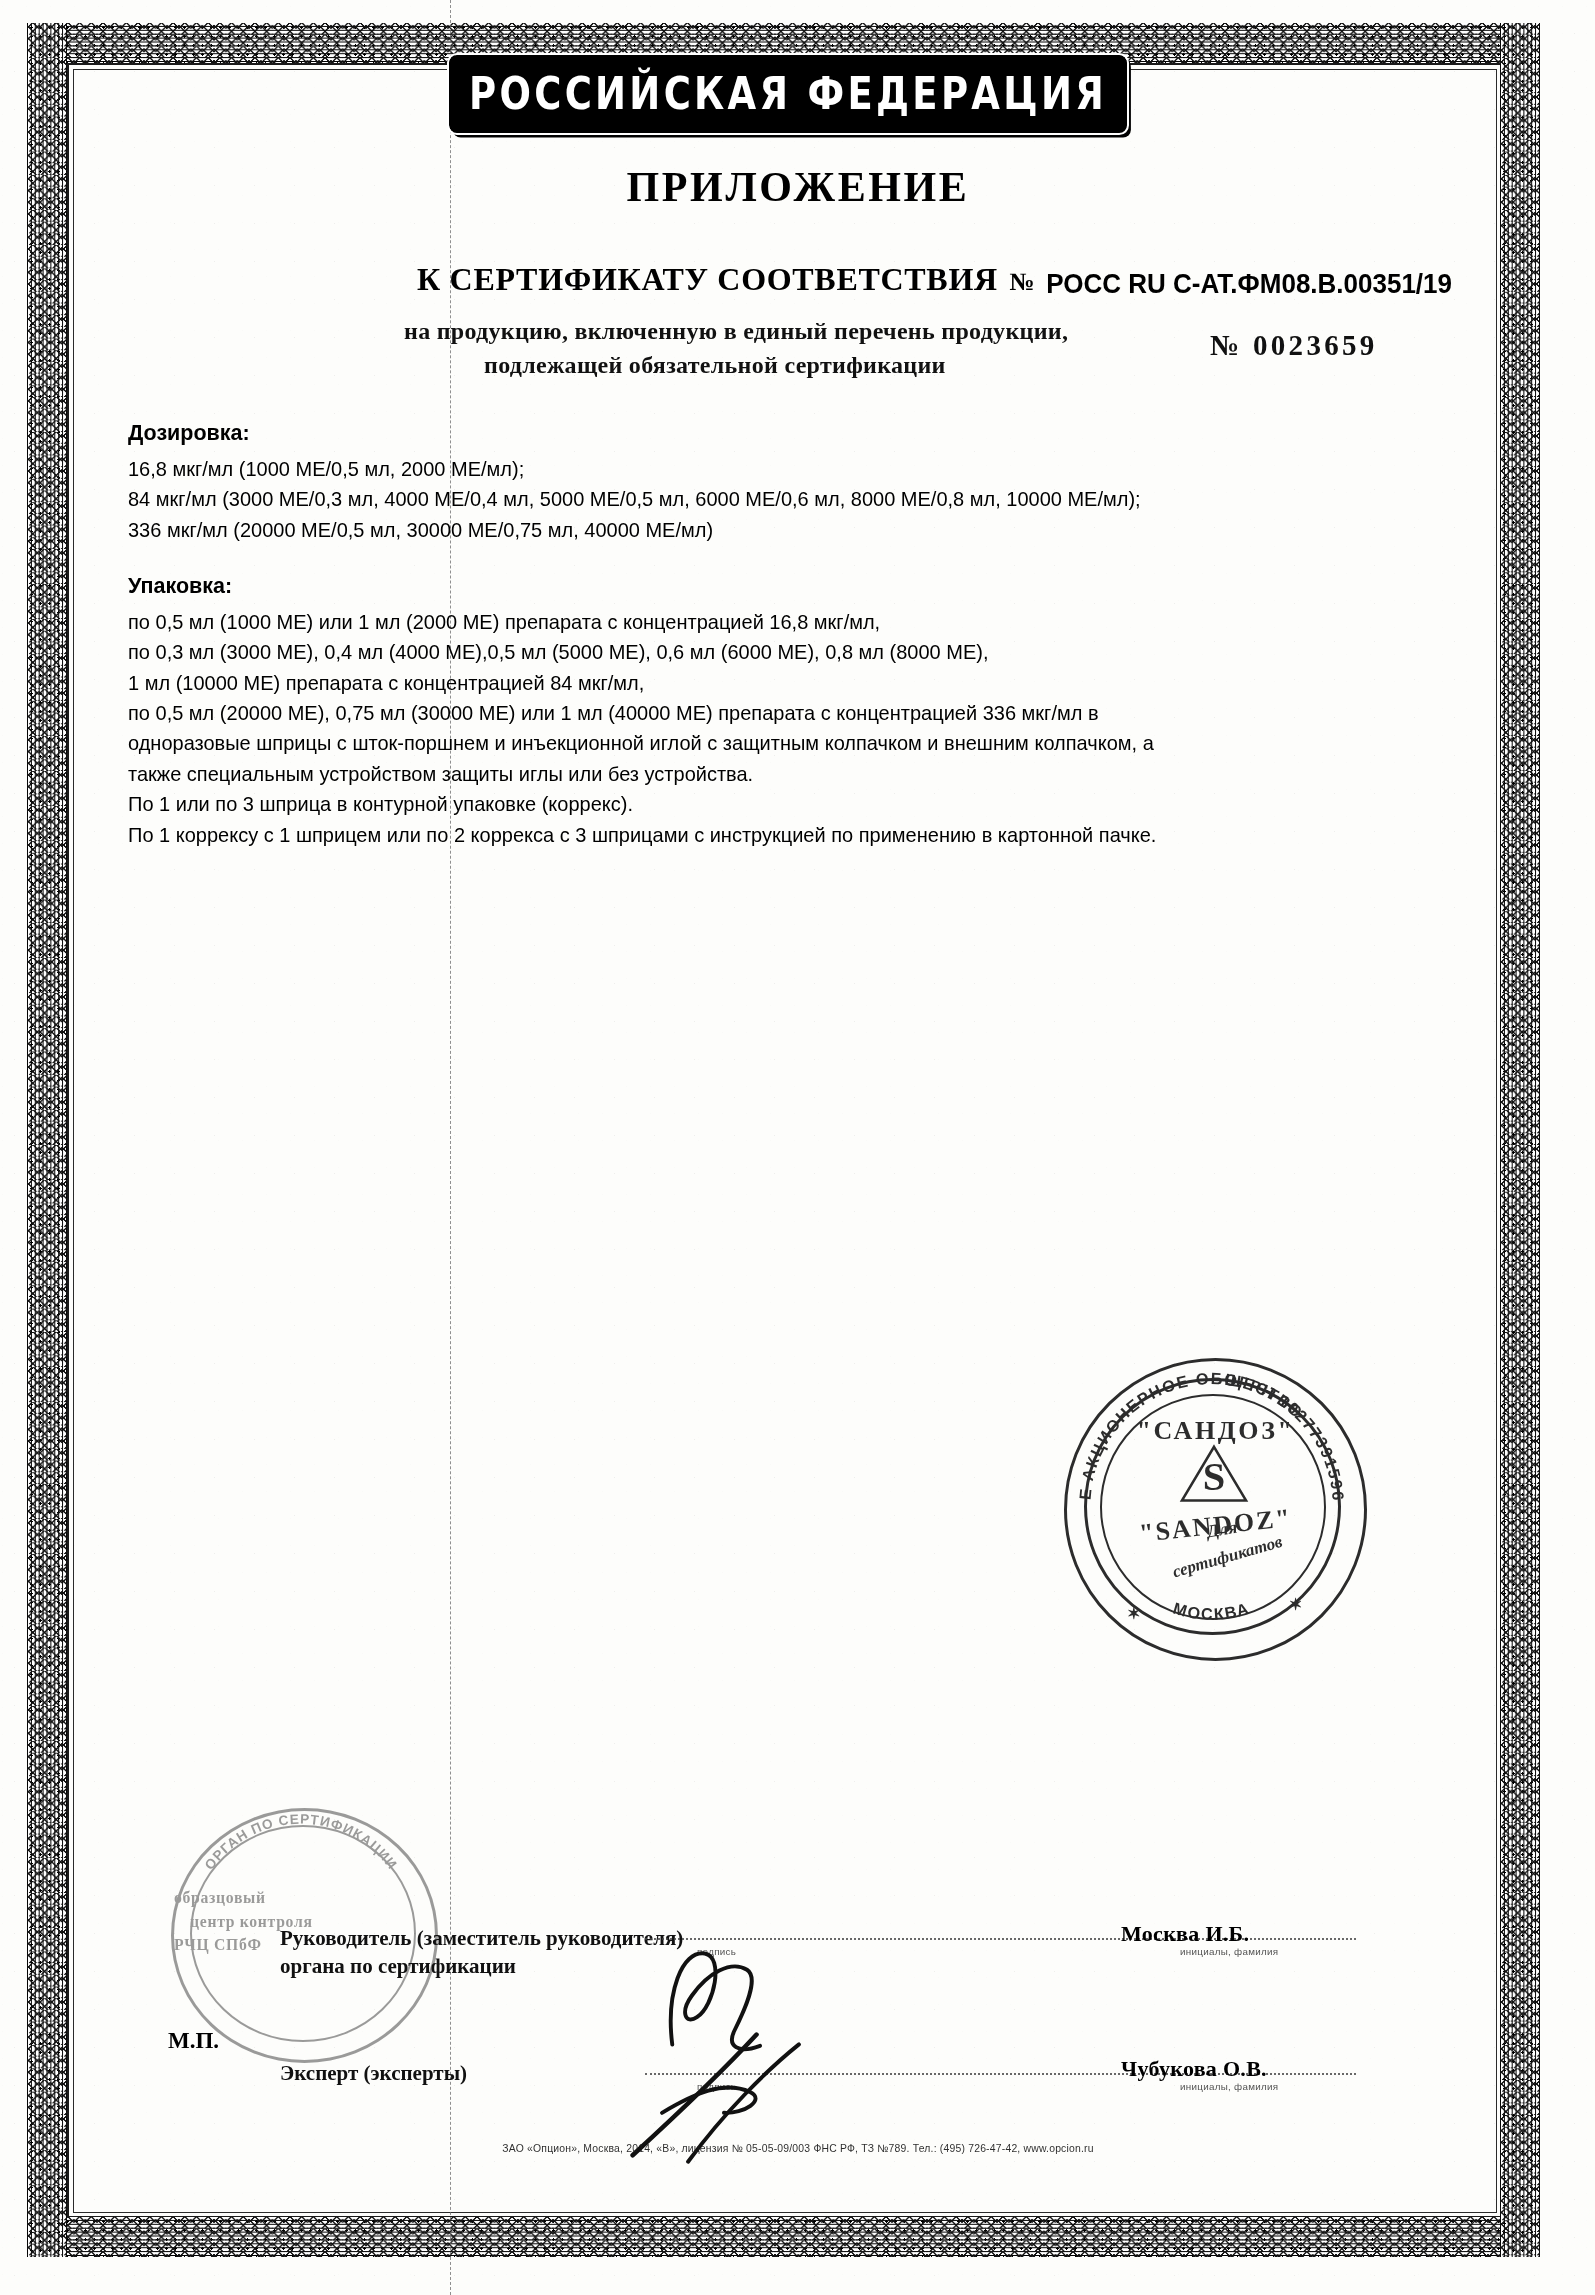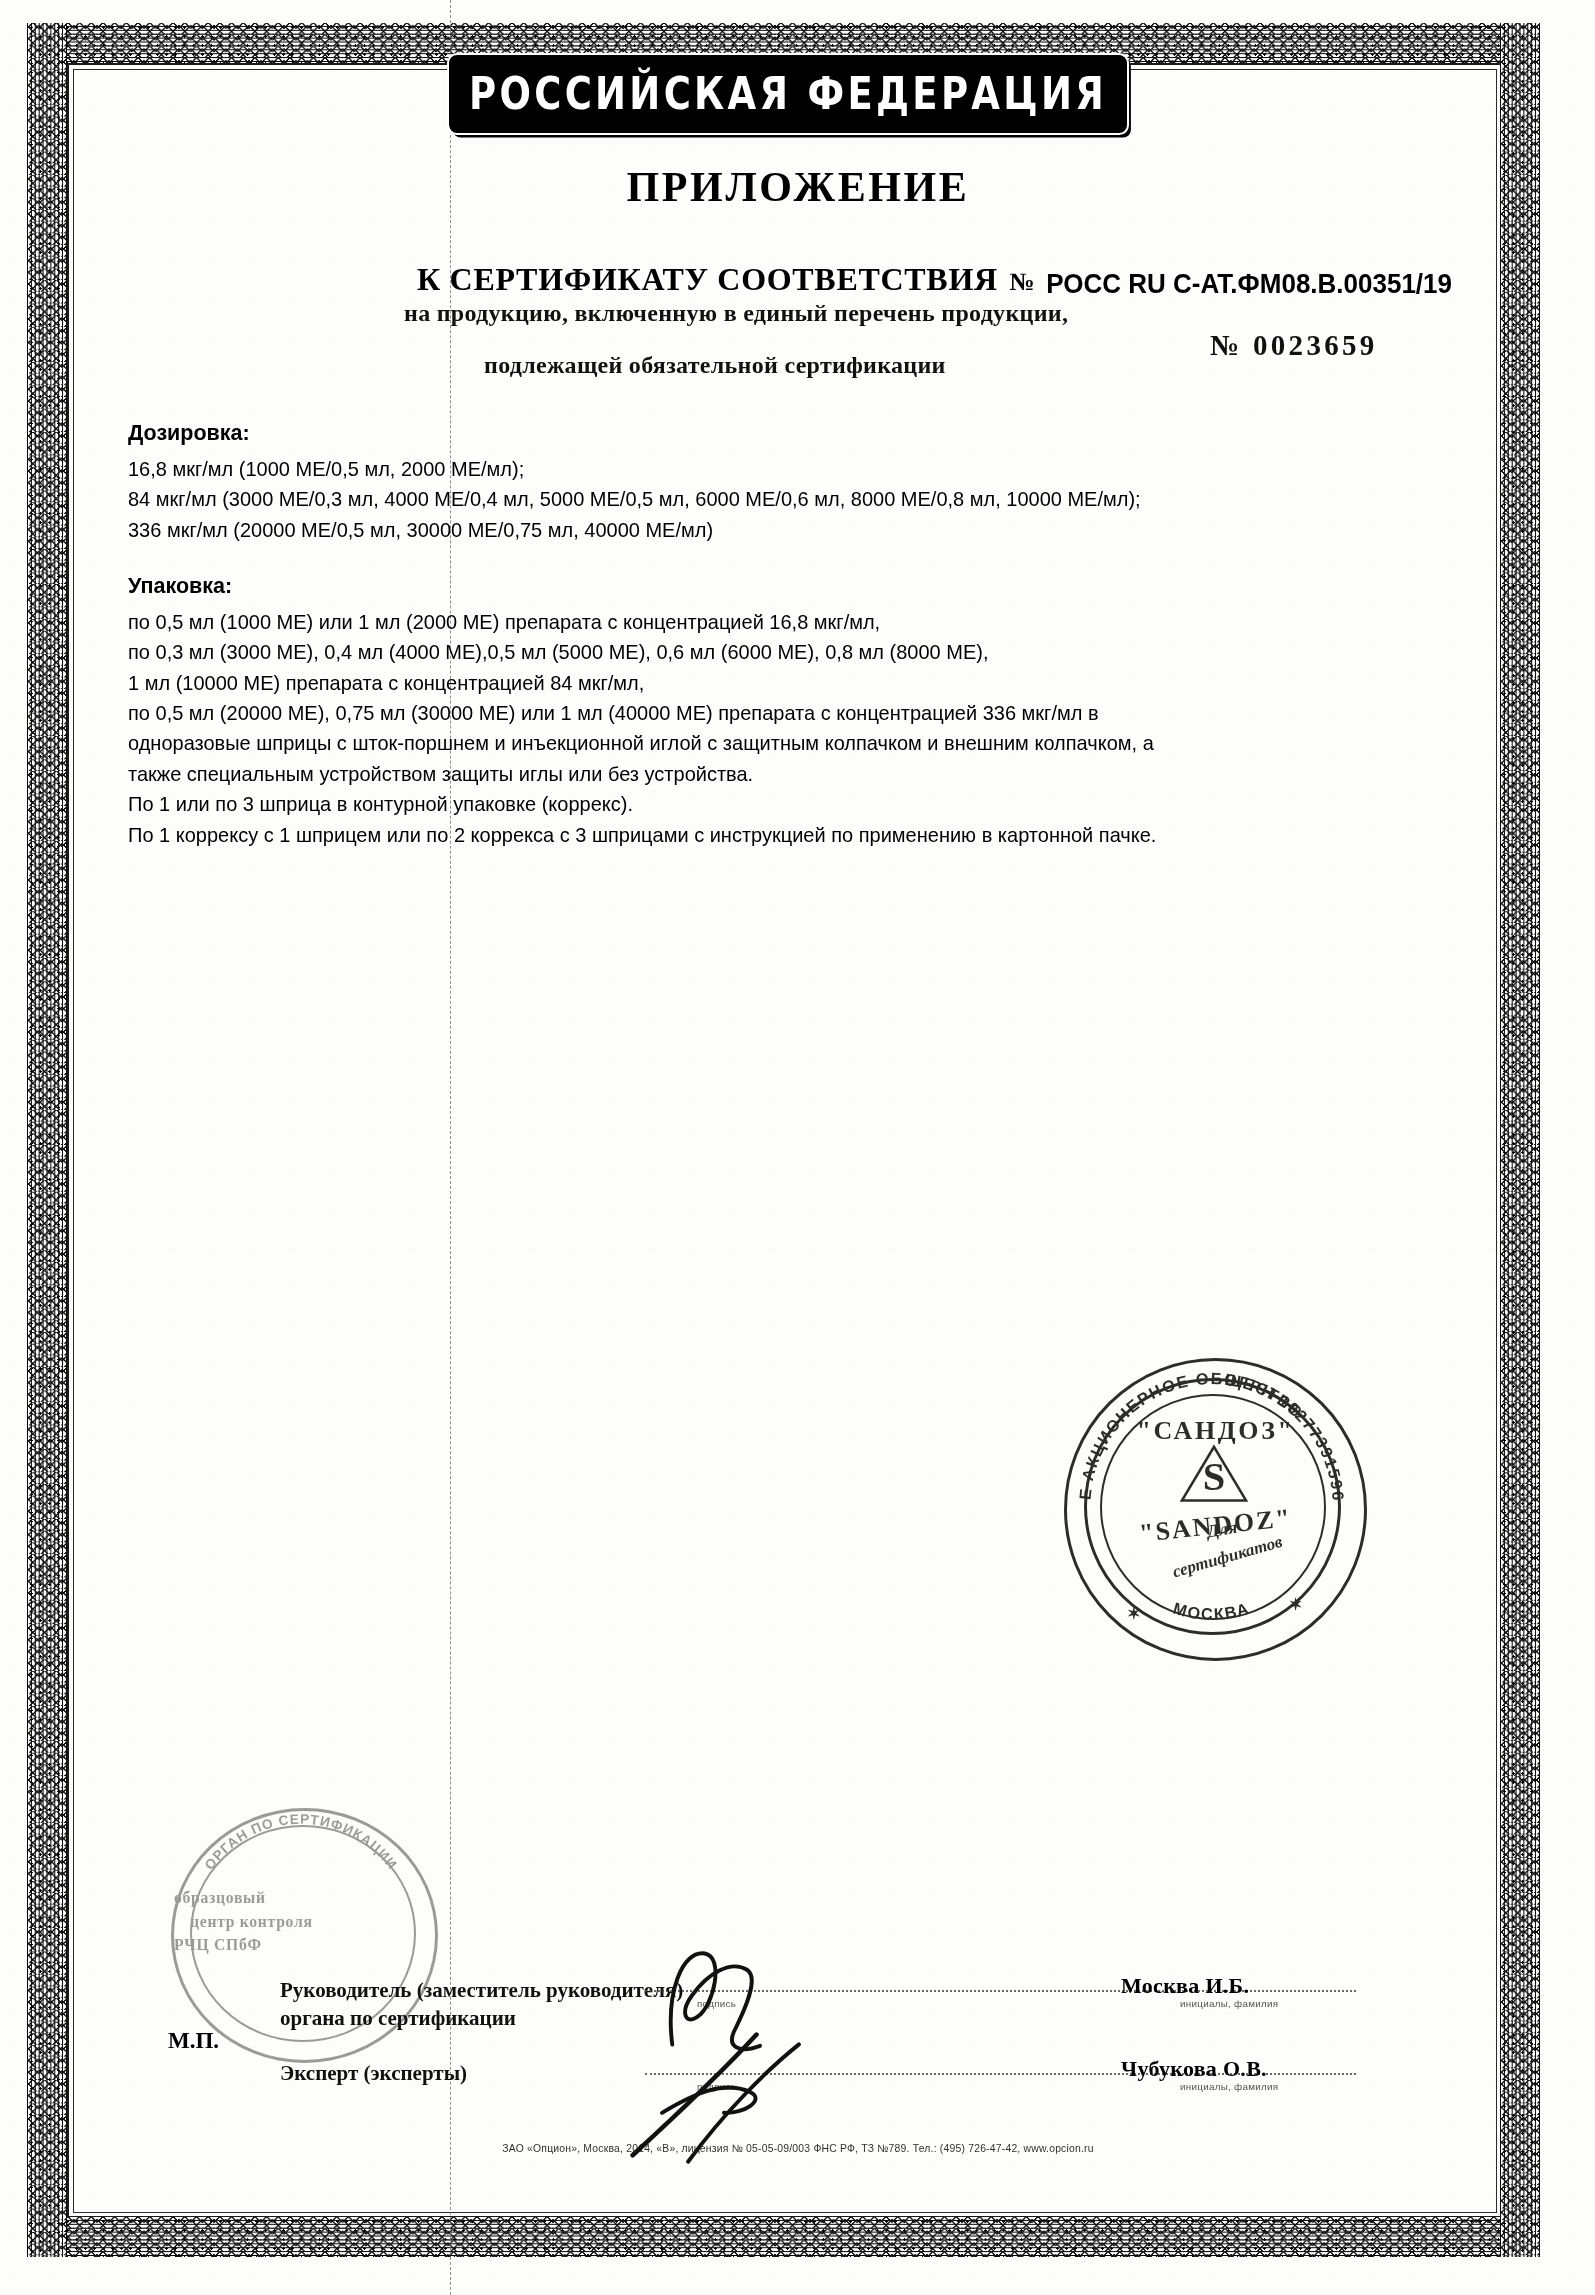--- a/index.html
+++ b/index.html
@@ -107,21 +107,21 @@
     font-family:"Liberation Sans", sans-serif;
     font-weight:bold;font-size:26px;letter-spacing:0px;color:#000;
     transform:translateY(2.6px) scaleY(1.08);
   }
 
   .sub1,.sub2{
     position:absolute;
     font-family:"Liberation Serif", serif;
     font-weight:bold;font-size:24px;color:#111;letter-spacing:0.3px;
   }
-  .sub1{left:404px;top:300px;}
+  .sub1{left:404px;top:318px;}
   .sub2{left:484px;top:352px;}
 
   .blank-no{
     position:absolute;left:1210px;top:329px;
     font-family:"Liberation Serif", serif;
     font-size:29px;font-weight:bold;letter-spacing:3.3px;color:#111;
   }
 
   
   .block{position:absolute;left:128px;}
@@ -201,21 +201,21 @@
   .stamp-left .l3{top:125px;}
   .stamp-left .arc-svg{width:254px;height:243px;}
   .stamp-left .arc-svg text{font-size:21px;fill:#3a3a3a;letter-spacing:1.5px;}
 
   
   .mp{
     position:absolute;left:168px;top:2028px;
     font-family:"Liberation Serif", serif;font-weight:bold;font-size:23px;color:#000;
   }
   .sig-row{position:absolute;left:280px;width:1096px;}
-  #sig-row-head{top:1976px;}
+  #sig-row-head{top:1924px;}
   #sig-row-exp {top:2059px;}
   .sig-title{
     font-family:"Liberation Serif", serif;font-weight:bold;
     font-size:21px;color:#111;line-height:1.35;
   }
   .sig-dash{
     position:absolute;left:365px;top:14.3px;width:711px;height:0;
     border-top:2px dotted #444;opacity:.8;
   }
   .sig-cap{

